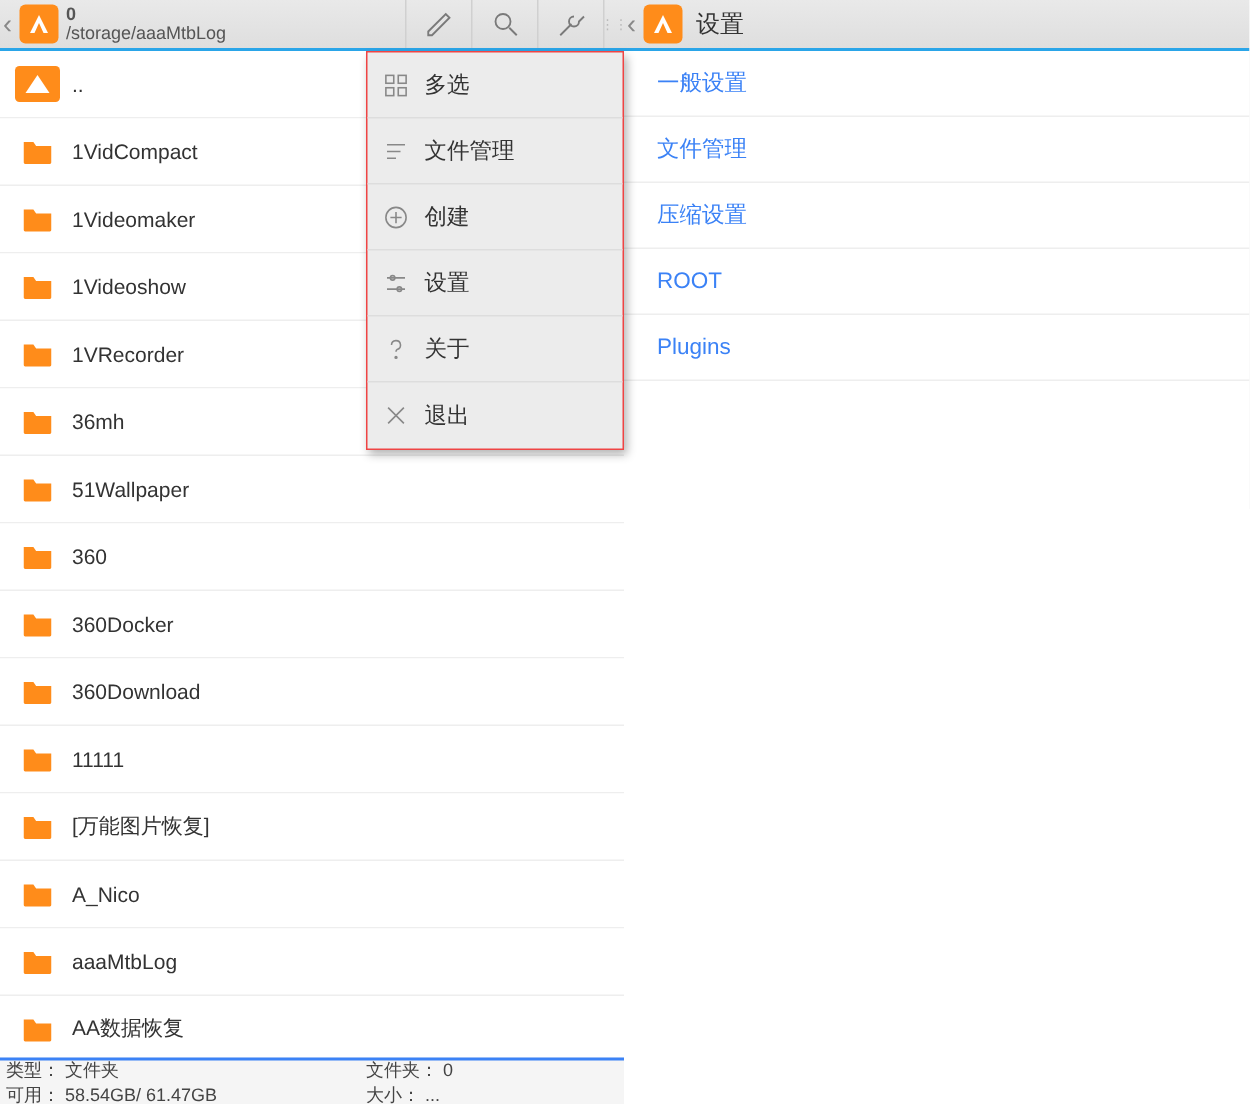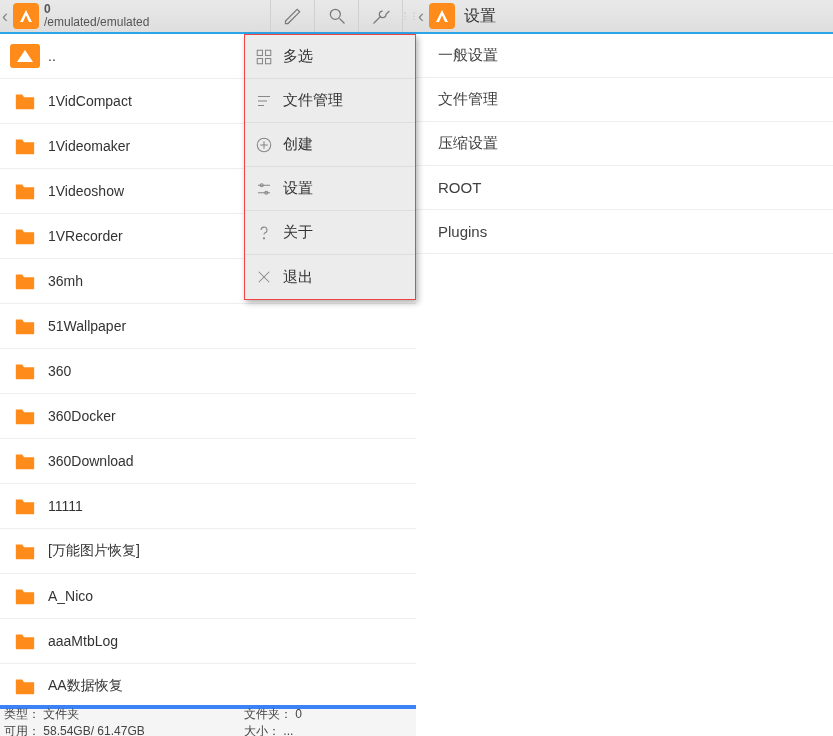--- a/index.html
+++ b/index.html
@@ -20,52 +20,52 @@
 
   .file-list { position: absolute; top: 34px; left: 0; right: 0; bottom: 31px; overflow: hidden; }
   .row { height: 45px; display: flex; align-items: center; border-bottom: 1px solid #eee; background: #fff; position: relative; }
   .row .icon { width: 30px; height: 24px; margin: 0 8px 0 10px; display: flex; align-items: center; justify-content: center; }
   .folder-icon svg path { fill: #ff8c1a; }
   .up-icon { width: 30px; height: 26px; background: #ff8c1a; border-radius: 3px; display: flex; align-items: center; justify-content: center; }
   .up-icon::before { content: ""; width: 0; height: 0; border-left: 8px solid transparent; border-right: 8px solid transparent; border-bottom: 12px solid #fff; }
   .row .name { font-size: 14px; color: #333; }
   .row .dir-tag { position: absolute; right: 2px; bottom: 3px; font-size: 9px; color: #999; }
 
-  .status-bar { position: absolute; bottom: 0; left: 0; right: 0; height: 31px; background: #f5f5f5; border-top: 4px solid #3b82f6; font-size: 12px; color: #444; display: flex; flex-direction: column; justify-content: center; padding: 0 4px; }
+  .status-bar { position: absolute; bottom: 0; left: 0; right: 0; height: 31px; background: #f5f5f5; border-top: 2px solid #3b82f6; font-size: 12px; color: #444; display: flex; flex-direction: column; justify-content: center; padding: 0 4px; }
   .status-bar .sr { display: flex; }
   .status-bar .c1 { width: 240px; }
 
   
   .dropdown { position: absolute; left: 244px; top: 34px; width: 172px; background: #ececec; border: 1px solid #ef4444; box-shadow: 2px 3px 6px rgba(0,0,0,0.3); z-index: 10; }
   .dd-item { height: 44px; display: flex; align-items: center; border-bottom: 1px solid #ddd; }
   .dd-item:last-child { border-bottom: none; }
   .dd-item .dd-icon { width: 38px; display: flex; align-items: center; justify-content: center; }
   .dd-item .dd-icon svg { width: 18px; height: 18px; stroke: #888; fill: none; stroke-width: 1.4; }
   .dd-item .dd-label { font-size: 15px; color: #333; }
 
   
   .right-pane { position: absolute; left: 416px; top: 0; right: 0; bottom: 0; background: #fff; }
   .right-header { height: 34px; background: linear-gradient(#e9e9e9,#dedede); border-bottom: 2px solid #2aa5e8; display: flex; align-items: center; }
   .right-header .title { font-size: 16px; color: #333; padding-left: 6px; }
-  .settings-list .srow { height: 44px; display: flex; align-items: center; padding-left: 22px; border-bottom: 1px solid #eee; font-size: 15px; color: #404040; }
+  .settings-list .srow { height: 44px; display: flex; align-items: center; padding-left: 22px; border-bottom: 1px solid #eee; font-size: 15px; color: #3b82f6; }
 </style>
 </head>
 <body>
 
 <div class="left-pane">
   <div class="left-header">
     <div class="back-chev">‹</div>
     <div class="app-icon">
       <svg viewBox="0 0 24 24" width="18" height="18">
           <path d="M4 20 L12 4 L20 20 L16 20 L12 11 L8 20 Z"></path>
         </svg>
     </div>
     <div class="path-block">
       <span class="p0">0</span>
-      <span>/emulated/emulated</span>
+      <span>/storage/aaaMtbLog</span>
     </div>
     <div class="toolbar">
       <div class="toolbar-btn">
         <svg viewBox="0 0 24 24">
             <path d="M3 21 L6 21 L20 7 L17 4 L3 18 Z"></path>
           </svg>
       </div>
       <div class="toolbar-btn">
         <svg viewBox="0 0 24 24">
             <circle cx="10" cy="10" r="6"></circle>

